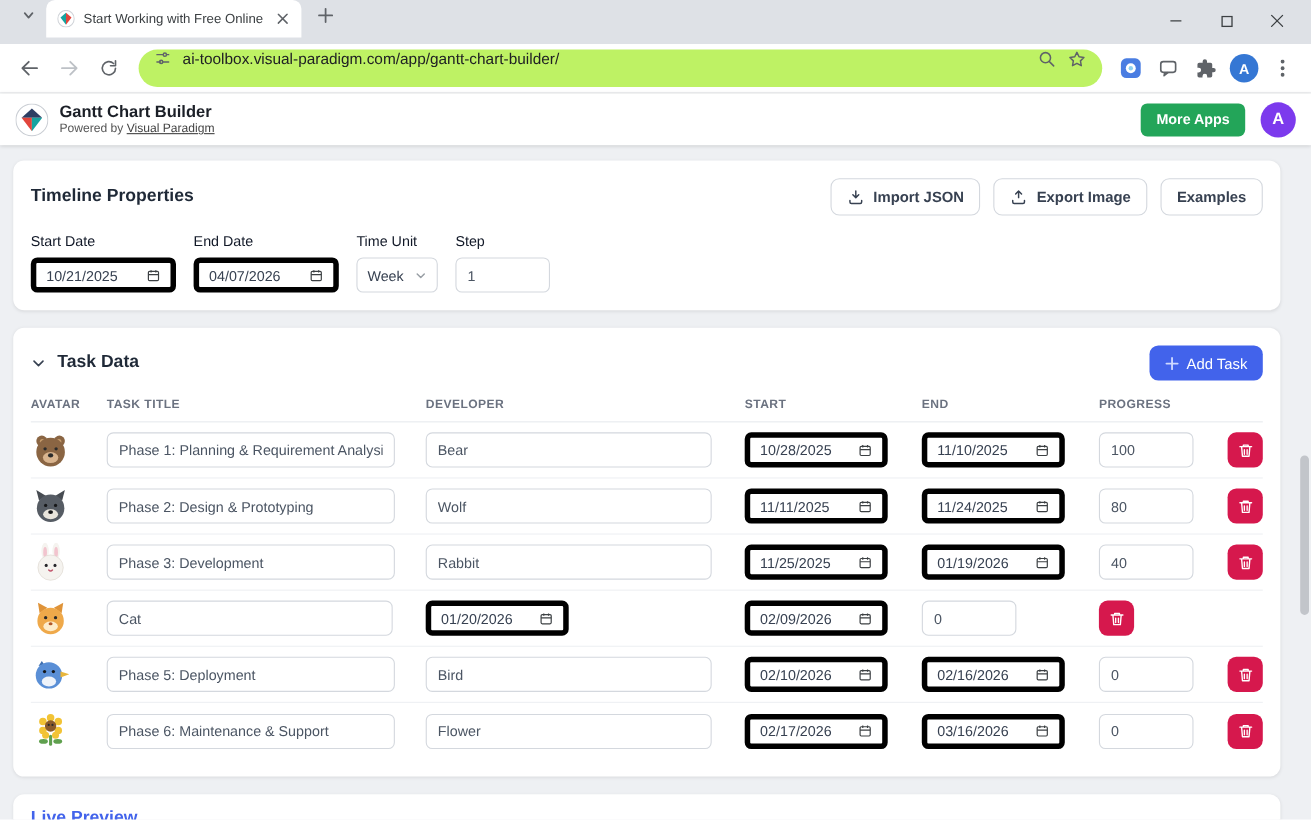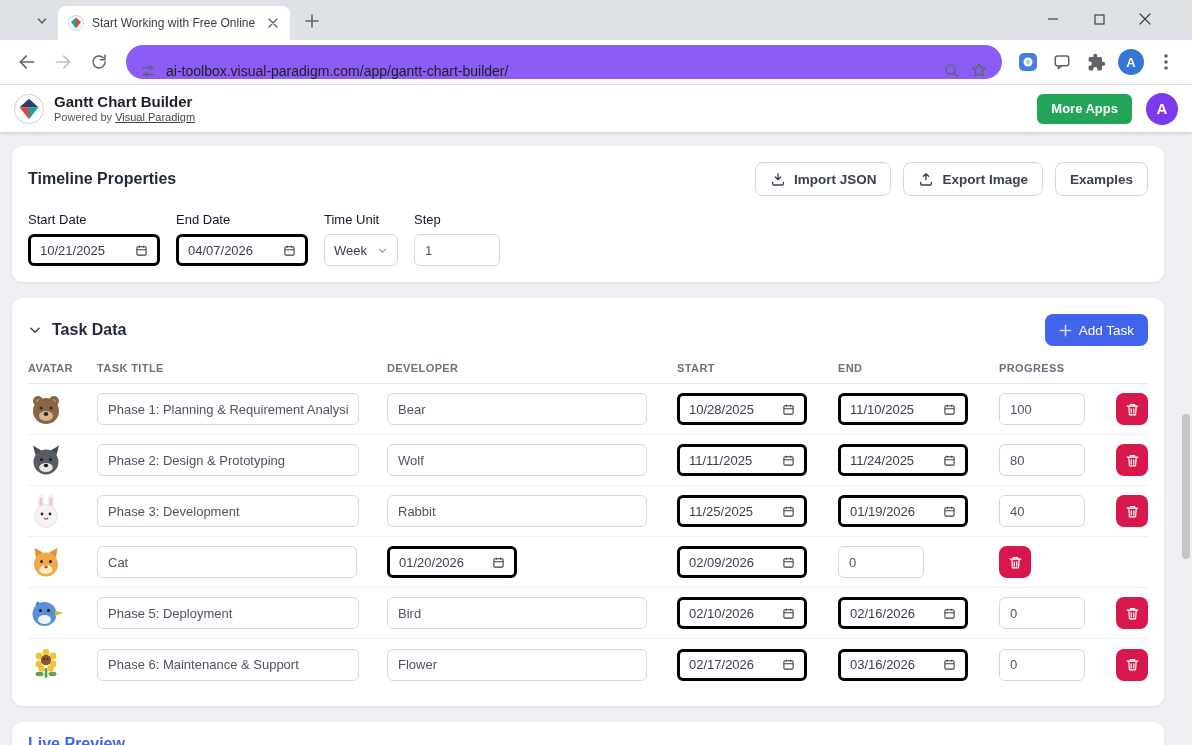--- a/index.html
+++ b/index.html
@@ -6,32 +6,32 @@
     --accent-green:#23a559; --accent-purple:#7c3aed; --accent-blue:#4263eb;
     --accent-red:#d6184d; --slider-blue:#3b6ef5; --link-blue:#4263eb;
   }
   *{box-sizing:border-box;margin:0;padding:0}
   html,body{width:1192px;height:745px;overflow:hidden}
   body{font-family:"Liberation Sans","DejaVu Sans",sans-serif;background:#eef0f3;position:relative}
   svg{display:block}
   button,input{font-family:inherit}
 
   
-  .tabstrip{height:40px;background:#dee1e6;display:flex;align-items:flex-end;padding:0 24px}
+  .tabstrip{height:40px;background:#dee1e6;display:flex;padding:0 8px}
   .tab-search{width:28px;height:28px;margin:0 2px 5px 4px;display:flex;align-items:center;justify-content:center;border-radius:50%}
   .tab{width:232px;height:34px;background:#fff;border-radius:8px 8px 0 0;display:flex;align-items:center;gap:8px;padding:0 8px 0 10px}
   .tab-title{flex:1;font-size:12px;color:#3c4043;white-space:nowrap;overflow:hidden}
   .tab-close{width:18px;height:18px;display:flex;align-items:center;justify-content:center;border-radius:50%}
   .new-tab{width:28px;height:28px;margin:0 0 5px 8px;display:flex;align-items:center;justify-content:center;border-radius:50%}
   .win-controls{margin-left:auto;display:flex;align-self:flex-start}
   .win-btn{width:46px;height:38px;display:flex;align-items:center;justify-content:center}
 
   .toolbar{height:45px;background:#fff;display:flex;align-items:center;padding:0 10px;gap:2px;border-bottom:1px solid #e4e7ea}
   .nav-btn{width:34px;height:34px;display:flex;align-items:center;justify-content:center;border-radius:50%}
-  .omnibox{flex:1;height:34px;background:#8b5cf6;border-radius:17px;display:flex;align-items:flex-end;gap:10px;padding:0 14px;margin:0 8px}
+  .omnibox{flex:1;height:34px;background:#bef264;border-radius:17px;display:flex;align-items:flex-start;gap:10px;padding:0 14px;margin:0 8px}
   .url{flex:1;font-size:14px;color:#202124;white-space:nowrap;overflow:hidden}
   .tool-btn{width:32px;height:32px;display:flex;align-items:center;justify-content:center;border-radius:50%}
   .profile-chip{width:26px;height:26px;border-radius:50%;background:#3577d4;color:#fff;font-size:13px;font-weight:bold;display:flex;align-items:center;justify-content:center;margin:0 4px}
 
   
   .app-header{height:47px;background:#fff;display:flex;align-items:center;padding:0 14px;box-shadow:0 1px 4px rgba(0,0,0,.18);position:relative;z-index:5}
   .vp-logo{width:30px;height:30px}
   .app-title-block{margin-left:10px;line-height:1.2}
   .app-title{font-size:15px;font-weight:bold;color:#1b1f27}
   .app-subtitle{font-size:11px;color:#555}
@@ -44,21 +44,21 @@
   .card{background:#fff;border-radius:10px;box-shadow:0 1px 3px rgba(0,0,0,.08);padding:16px}
   .card-title{font-size:16px;font-weight:bold;color:#1f2937}
 
   .tc-top{display:flex;align-items:center}
   .tc-buttons{margin-left:auto;display:flex;gap:12px}
   .btn-outline{display:flex;align-items:center;gap:8px;height:34px;padding:0 14px;background:#fff;border:1px solid #d4d8de;border-radius:8px;font-size:13.5px;font-weight:bold;color:#374151;cursor:pointer}
   .tc-fields{display:flex;gap:16px;margin-top:16px;align-items:flex-start}
   .field{display:flex;flex-direction:column}
   .field-label{font-size:13px;font-weight:normal;color:#111827;margin-bottom:7px;white-space:nowrap}
   .text-input{height:32px;border:1px solid #d4d8de;border-radius:6px;padding:0 10px;font-size:13px;color:#4b5563;background:#fff}
-  .date-box{height:32px;border:3px solid #000000;border-radius:6px;padding:0 9px;font-size:13px;color:#374151;display:flex;align-items:center;justify-content:space-between;gap:8px;background:#fff;cursor:default}
+  .date-box{height:32px;border:5px solid #000000;border-radius:6px;padding:0 9px;font-size:13px;color:#374151;display:flex;align-items:center;justify-content:space-between;gap:8px;background:#fff;cursor:default}
   .select-box{height:32px;border:1px solid #d4d8de;border-radius:6px;padding:0 9px;font-size:13px;color:#374151;display:flex;align-items:center;justify-content:space-between;gap:8px;background:#fff}
   .w-132{width:132px}.w-130{width:130px}.w-74{width:74px}.w-86{width:86px}.w-262{width:262px}.w-260{width:260px}
   .slider-field{flex:1}
   .slider-wrap{height:32px;display:flex;align-items:center}
   .slider{position:relative;width:100%;height:6px;background:#e3e6ea;border-radius:3px}
   .slider-fill{position:absolute;left:0;top:0;height:6px;background:var(--slider-blue);border-radius:3px 0 0 3px;width:19%}
   .slider-thumb{position:absolute;top:50%;left:19%;transform:translate(-50%,-50%);width:16px;height:16px;border-radius:50%;background:var(--slider-blue);border:3px solid var(--slider-blue);box-shadow:inset 0 0 0 4px #fff}
 
   
   .task-head{display:flex;align-items:center;gap:10px;padding-bottom:12px}

